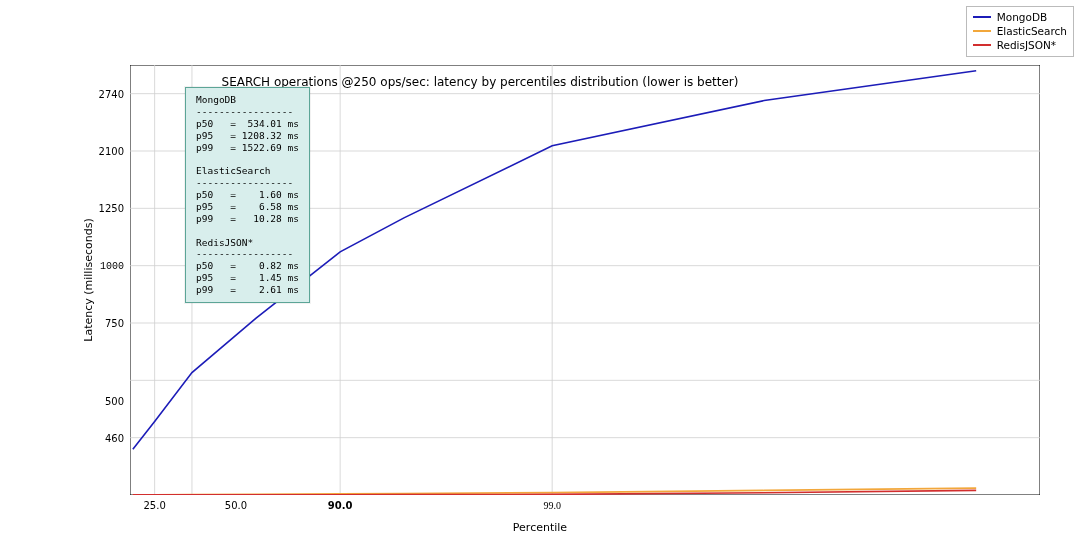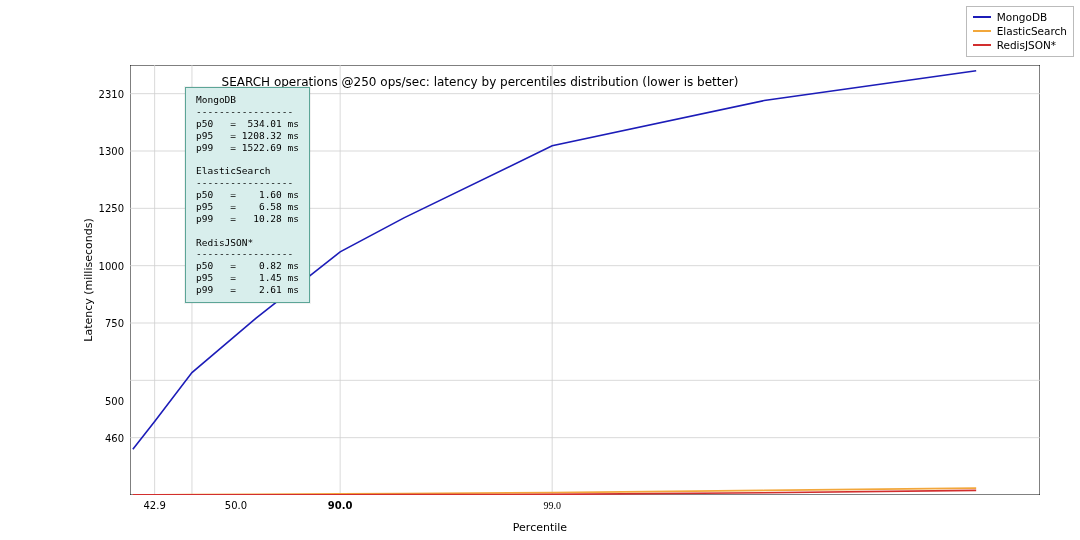--- a/index.html
+++ b/index.html
@@ -153,22 +153,22 @@
 p99   =   10.28 ms
 
 RedisJSON*
 -----------------
 p50   =    0.82 ms
 p95   =    1.45 ms
 p99   =    2.61 ms</div>
   <div class="ytick" style="top: 372.667px;">460</div>
       <div class="ytick" style="top: 315.333px; margin-top: 21px;">500</div>
       <div class="ytick" style="top: 258px;">750</div>
-      <div class="ytick" style="top: 200.667px;">1000</div>
+      <div class="ytick" style="top: 200.667px; font-family: Liberation Mono, monospace;">1000</div>
       <div class="ytick" style="top: 143.333px;">1250</div>
-      <div class="ytick" style="top: 86px;">1300</div>
-      <div class="ytick" style="top: 28.6667px;">2310</div>
-      <div class="xtick" style="left: 24.6281px;">42.9</div>
+      <div class="ytick" style="top: 86px;">2100</div>
+      <div class="ytick" style="top: 28.6667px;">2740</div>
+      <div class="xtick" style="left: 24.6281px;">25.0</div>
       <div class="xtick" style="left: 61.9611px; margin-left: 44px;">50.0</div>
       <div class="xtick" style="left: 210.15px; font-weight: bold;">90.0</div>
       <div class="xtick" style="left: 422.159px; font-family: Liberation Serif, serif;">99.0</div>
     </div>
 </div>
 
 </body></html>

